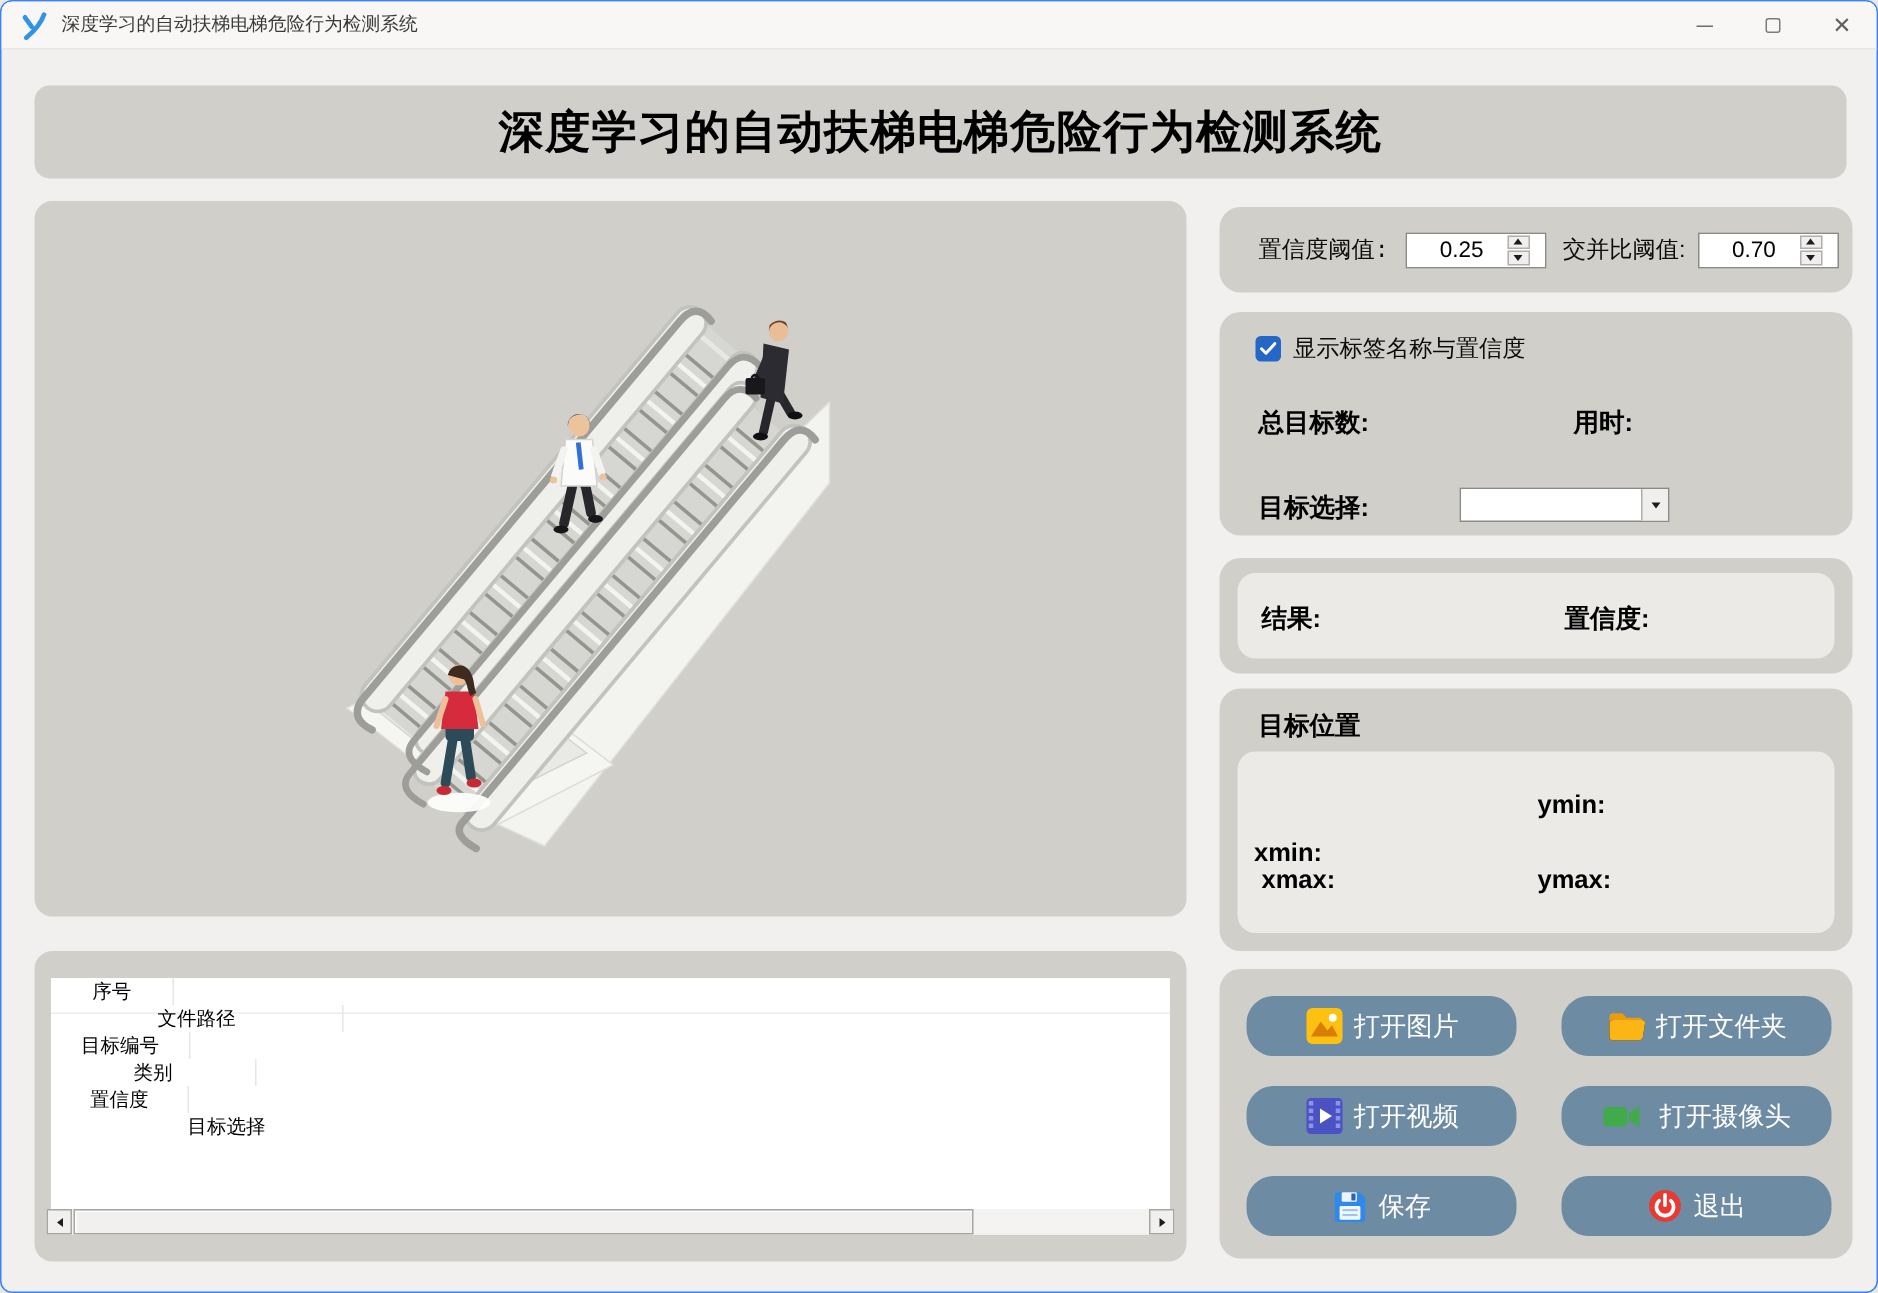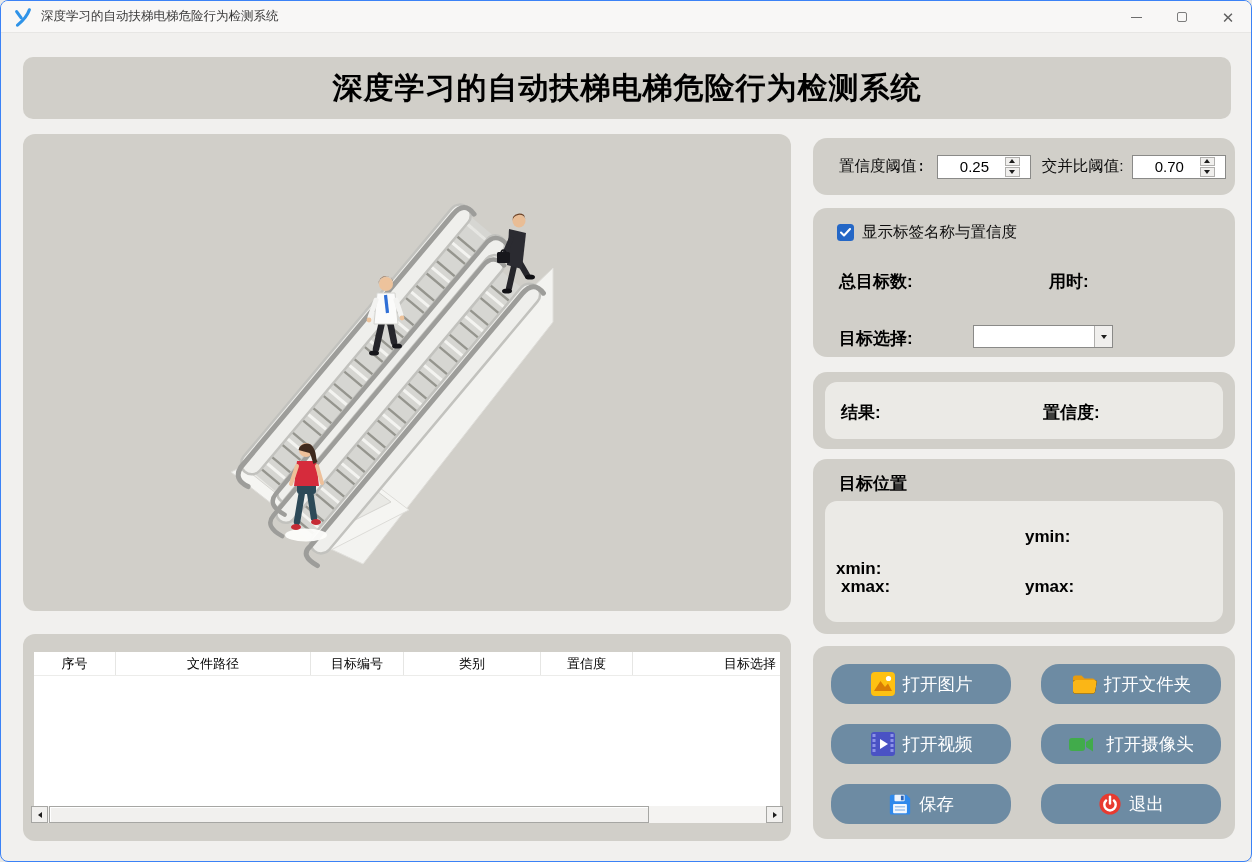--- a/index.html
+++ b/index.html
@@ -74,21 +74,21 @@
   .btn-r1c2 { left:228px; top:18px; }
   .btn-r2c1 { left:18px;  top:78px; }
   .btn-r2c2 { left:228px; top:78px;gap:12px; }
   .btn-r3c1 { left:18px;  top:138px; }
   .btn-r3c2 { left:228px; top:138px; }
   .btn-icon { width:26px; height:26px; flex:0 0 auto; }
 
   
   .table-card { left:22px; top:633px; width:768px; height:207px; border-radius:12px; }
   .table-white { position:absolute; left:11px; top:18px; width:746px; height:171px; background:#fff; }
-  .table-header { display:flex; height:24px; background:#fff; border-bottom:1px solid #ececea; }
+  .table-header { display:flex; height:24px; background:#fff; border-bottom:1px solid #ececea;flex-direction:column; }
   .th { font-size:13px; color:#000; display:flex; align-items:center; justify-content:center;
         border-right:1px solid #e6e6e4; height:100%; }
   .th:last-child { border-right:none; justify-content:flex-end; padding-right:4px; }
   .table-body { height:130px; background:#fff; }
 
   .hscrollbar { position:absolute; left:8px; top:172px; width:752px; height:17px; background:#f4f3f1;
                 display:flex; }
   .sb-arrow { width:17px; height:17px; background:#f1f0ee; border:1px solid #a6a6a3;
               display:flex; align-items:center; justify-content:center; flex:0 0 auto; }
   .sb-left-tri  { width:0; height:0; border-top:3.5px solid transparent; border-bottom:3.5px solid transparent; border-right:4.5px solid #1d1d1d; }

